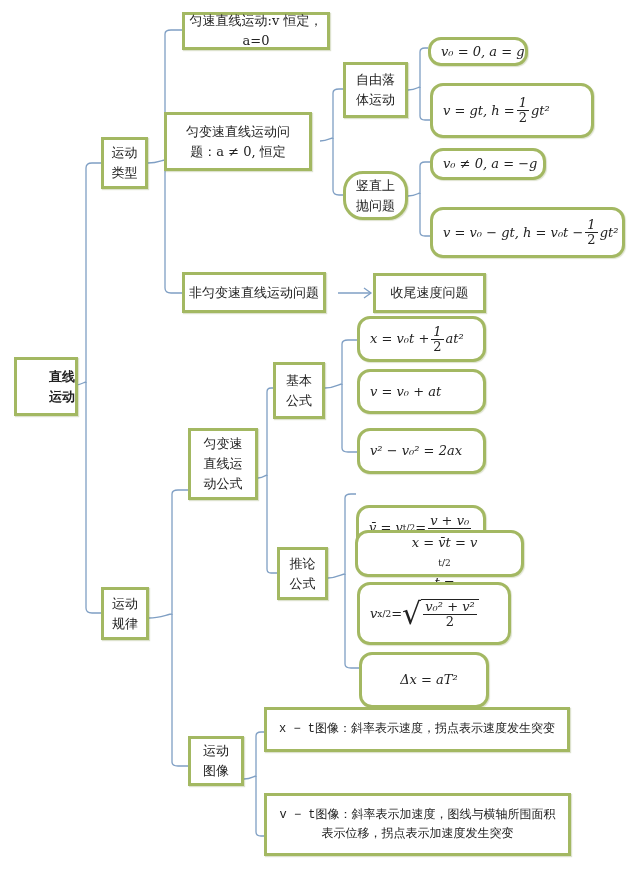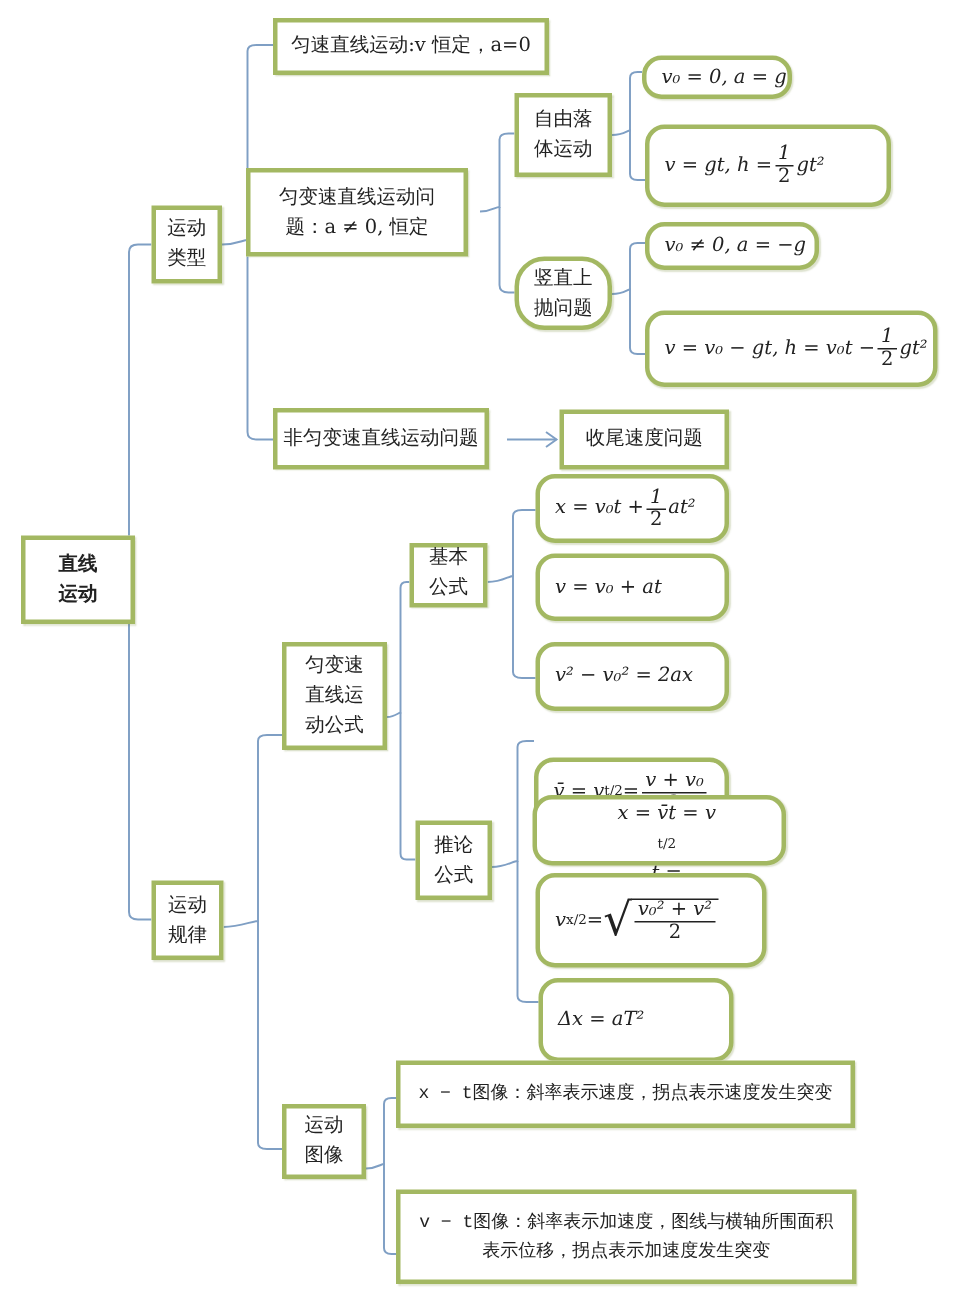--- a/index.html
+++ b/index.html
@@ -65,35 +65,35 @@
       <path d="M342,384 L342,448 Q342,452 348,452 L357,452"></path>
 
       <path d="M328,578 C337,578 342,574 345,574 L345,498 Q345,494 351,494 L356,494"></path>
       <path d="M345,574 L345,664 Q345,668 351,668 L359,668"></path>
 
       <path d="M244,779 C251,779 254,776 256,776 L256,736 Q256,732 261,732 L264,732"></path>
       <path d="M256,776 L256,832 Q256,836 261,836 L264,836"></path>
     </g>
   </svg>
 
-  <div class="node root" style="left:14px;top:357px;width:76px;height:59px;">
+  <div class="node root" style="left:14px;top:357px;width:64px;height:59px;justify-content:flex-end;">
     <span>直线
 运动</span>
   </div>
 
   <div class="node" style="left:101px;top:137px;width:47px;height:52px;">
     <span>运动
 类型</span>
   </div>
   <div class="node" style="left:101px;top:587px;width:48px;height:53px;">
     <span>运动
 规律</span>
   </div>
 
-  <div class="node" style="left:182px;top:12px;width:184px;height:38px;">
+  <div class="node" style="left:182px;top:12px;width:148px;height:38px;">
     <span>匀速直线运动:v 恒定，a=0</span>
   </div>
   <div class="node" style="left:164px;top:112px;width:148px;height:59px;">
     <span>匀变速直线运动问
 题：a ≠ 0, 恒定</span>
   </div>
   <div class="node" style="left:182px;top:272px;width:144px;height:41px;">
     <span>非匀变速直线运动问题</span>
   </div>
   <div class="node" style="left:373px;top:273px;width:113px;height:40px;">
@@ -135,21 +135,21 @@
   <div class="node" style="left:188px;top:428px;width:70px;height:72px;">
     <span>匀变速
 直线运
 动公式</span>
   </div>
   <div class="node" style="left:188px;top:736px;width:56px;height:50px;">
     <span>运动
 图像</span>
   </div>
 
-  <div class="node" style="left:273px;top:362px;width:52px;height:43px;align-items:flex-end;">
+  <div class="node" style="left:273px;top:362px;width:52px;height:57px;">
     <span>基本
 公式</span>
   </div>
   <div class="node left math" style="left:357px;top:316px;width:129px;height:46px;">
     <span>x = v₀t + </span>
     <span class="frac">
       <span class="num">1</span>
       <span class="den">2</span>
     </span>
     <span>at²</span>
@@ -191,21 +191,21 @@
     <span class="sqrt">
       <span class="rad">√</span>
       <span class="body">
         <span class="frac">
           <span class="num">v₀² + v²</span>
           <span class="den">2</span>
         </span>
       </span>
     </span>
   </div>
-  <div class="node left math" style="left:359px;top:652px;width:130px;height:56px;">
+  <div class="node left math" style="left:359px;top:652px;width:130px;height:56px;justify-content:center;">
     <span>Δx = aT²</span>
   </div>
 
   <div class="node desc" style="left:264px;top:707px;width:306px;height:45px;">
     <span>x − t图像：斜率表示速度，拐点表示速度发生突变</span>
   </div>
   <div class="node desc" style="left:264px;top:793px;width:307px;height:63px;">
     <span>v − t图像：斜率表示加速度，图线与横轴所围面积
 表示位移，拐点表示加速度发生突变</span>
   </div>

